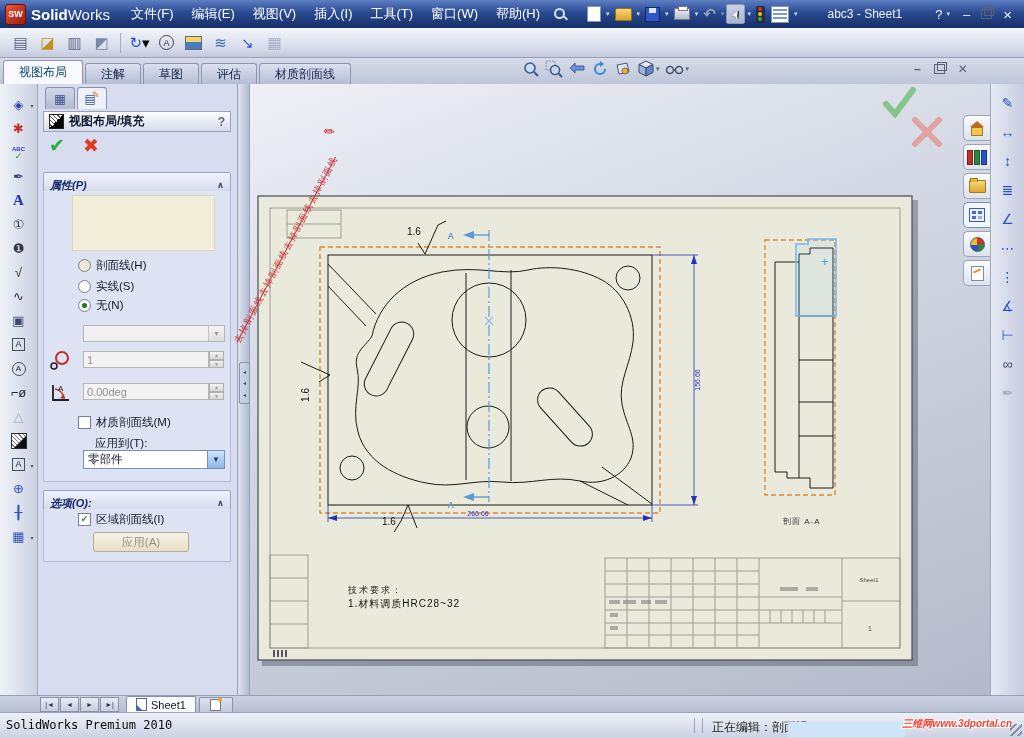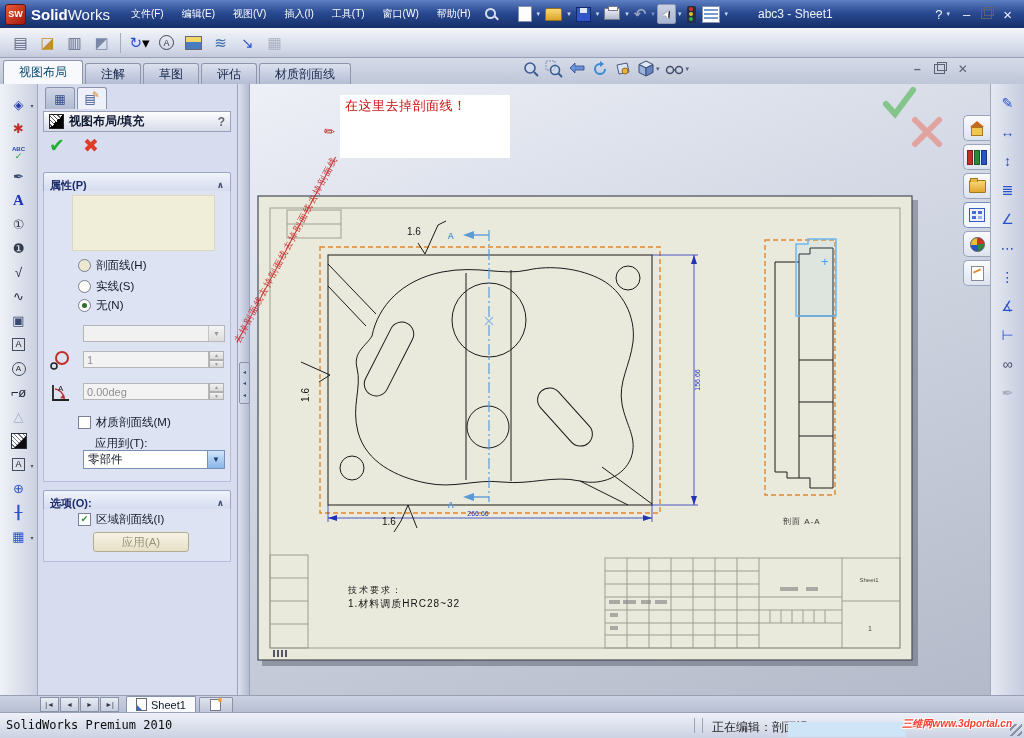--- a/index.html
+++ b/index.html
@@ -10,21 +10,21 @@
   
   .titlebar{position:absolute;left:0;top:0;width:100%;height:28px;
     background:linear-gradient(#5d7fc2 0%,#2a4a92 45%,#152f69 100%);
     display:flex;align-items:center;color:#fff;}
   .logo{display:flex;align-items:center;gap:5px;padding:0 12px 0 5px;}
   .logo-cube{width:19px;height:19px;background:linear-gradient(135deg,#e85a38,#a01810);
     border:1px solid #6e0f06;border-radius:3px;color:#fff;font-size:9px;font-weight:bold;
     display:flex;align-items:center;justify-content:center;}
   .brand{font-size:15px;color:#fff;}
   .brand b{font-weight:bold;} .brand .lt{font-weight:normal;opacity:.95;}
-  .menu-item{padding:1px 9px;line-height:28px;font-size:10px;cursor:default;}
+  .menu-item{padding:1px 9px;line-height:28px;font-size:13px;cursor:default;}
   .mag{width:15px;height:15px;position:relative;margin-left:4px;}
   .mag::before{content:"";position:absolute;left:1px;top:1px;width:7px;height:7px;border:2px solid #d6dff4;border-radius:50%;}
   .mag::after{content:"";position:absolute;left:10px;top:10px;width:5px;height:2px;background:#d6dff4;transform:rotate(45deg);}
   .quick{display:flex;align-items:center;margin-left:16px;}
   .qbtn{display:flex;align-items:center;padding:2px 3px;}
   .dd{font-size:7px;color:#cdd7ee;margin:0 2px;}
   .ip{width:12px;height:14px;background:#fdfdfd;border:1px solid #8a93ad;border-radius:1px;}
   .ifold{width:15px;height:11px;background:linear-gradient(#f8d878,#daa428);border:1px solid #9a7418;border-radius:2px 2px 1px 1px;}
   .ifloppy{width:13px;height:13px;background:#2f55c8;border:1px solid #16276e;position:relative;}
   .ifloppy::before{content:"";position:absolute;left:3px;top:0;width:7px;height:5px;background:#dfe6f6;}
@@ -94,21 +94,21 @@
     background:linear-gradient(#fdfdfe,#d7dbe8);border:1px solid #9aa2ba;
     display:flex;align-items:center;gap:5px;padding:0 5px;}
   .hatch-ico{width:13px;height:13px;border:1px solid #222;flex:0 0 auto;
     background:linear-gradient(135deg,transparent 0 50%,#000 50% 100%),repeating-linear-gradient(45deg,#fff 0 2px,#555 2px 3px);}
   .pm-title .ttl{font-weight:bold;font-size:12px;color:#0e1830;flex:1;white-space:nowrap;}
   .qmark{color:#667;font-weight:bold;font-size:12px;}
   .pm-ok{position:absolute;left:11px;top:50px;font-size:19px;color:#27ae35;font-weight:bold;}
   .pm-cancel{position:absolute;left:45px;top:50px;font-size:19px;color:#e03a28;font-weight:bold;}
   .grp-h{position:absolute;left:5px;width:188px;height:26px;box-sizing:border-box;
     background:linear-gradient(#f0f3fb,#ccd4ea);border:1px solid #9aa6c6;border-radius:2px 2px 0 0;
-    display:flex;align-items:center;padding:0 6px;font-size:11px;font-weight:bold;color:#1a2a6a;}
+    display:flex;align-items:center;padding:0 6px;font-size:11px;font-weight:bold;color:#1a2a6a;font-style:italic;}
   .grp-h .chev{margin-left:auto;color:#44506e;font-size:9px;}
   .grp-b{position:absolute;left:5px;width:188px;box-sizing:border-box;background:#dde3f3;
     border:1px solid #b4bcd8;border-top:none;}
   .swatch{position:absolute;left:34px;top:111px;width:141px;height:54px;background:#f0edd9;border:1px solid #dcd8c0;}
   .radio-row{position:absolute;left:40px;display:flex;align-items:center;gap:5px;font-size:11.5px;color:#101828;}
   .rad{width:11px;height:11px;border:1px solid #7a8094;border-radius:50%;background:#fdfdf8;display:flex;align-items:center;justify-content:center;}
   .rad.khaki{background:#ece9d2;}
   .rad .dot{width:5px;height:5px;border-radius:50%;background:#2e6e2e;}
   .pm-combo-dis{position:absolute;left:45px;top:241px;width:142px;height:17px;box-sizing:border-box;
     background:#f1f1f1;border:1px solid #b6b6b6;display:flex;}
@@ -680,23 +680,20 @@
             <rect x="405" y="516" width="12" height="4"></rect>
           <rect x="360" y="529" width="8" height="4"></rect>
             <rect x="360" y="542" width="8" height="4"></rect>
           <rect x="530" y="503" width="18" height="4"></rect>
             <rect x="556" y="503" width="12" height="4"></rect>
         </g>
         <text x="619" y="498" font-size="6" fill="#4a4f44" text-anchor="middle">Sheet1</text>
         <text x="620" y="547" font-size="7" fill="#4a4f44" text-anchor="middle">1</text>
       </svg>
 
-      <div class="callout">
-        <div class="txt">在这里去掉剖面线！</div>
-      </div>
       <span class="red-pen">✎</span>
 
       <div class="confirm-check">
         <svg width="36" height="34">
             <polyline points="4,18 13,28 31,4" fill="none" stroke="rgba(110,190,115,.8)" stroke-width="6" stroke-linecap="round"></polyline>
           </svg>
       </div>
       <div class="confirm-x">
         <svg width="34" height="32">
             <path d="M5,4 L29,28 M29,4 L5,28" stroke="rgba(230,140,130,.7)" stroke-width="6" stroke-linecap="round" fill="none"></path>

